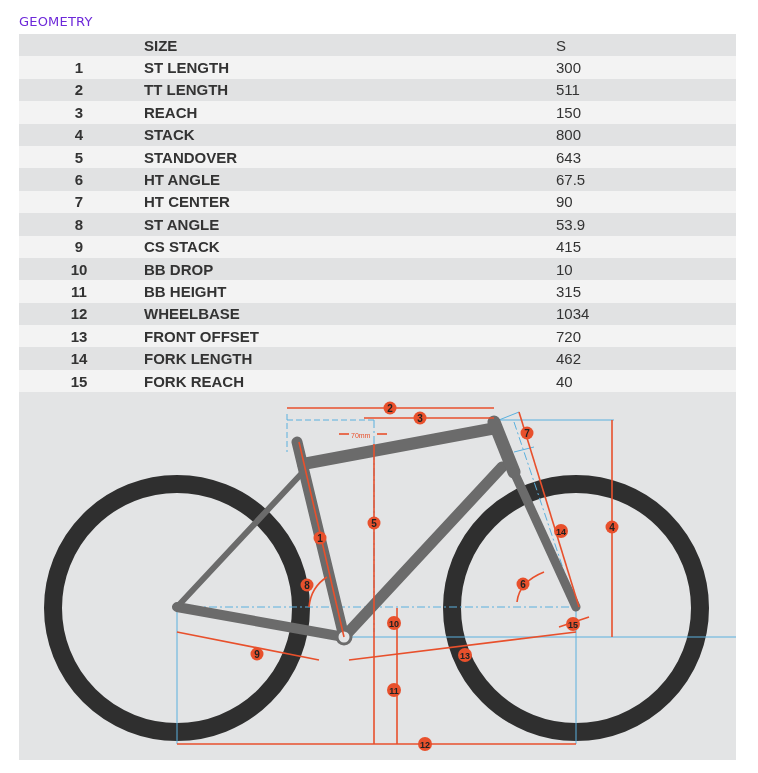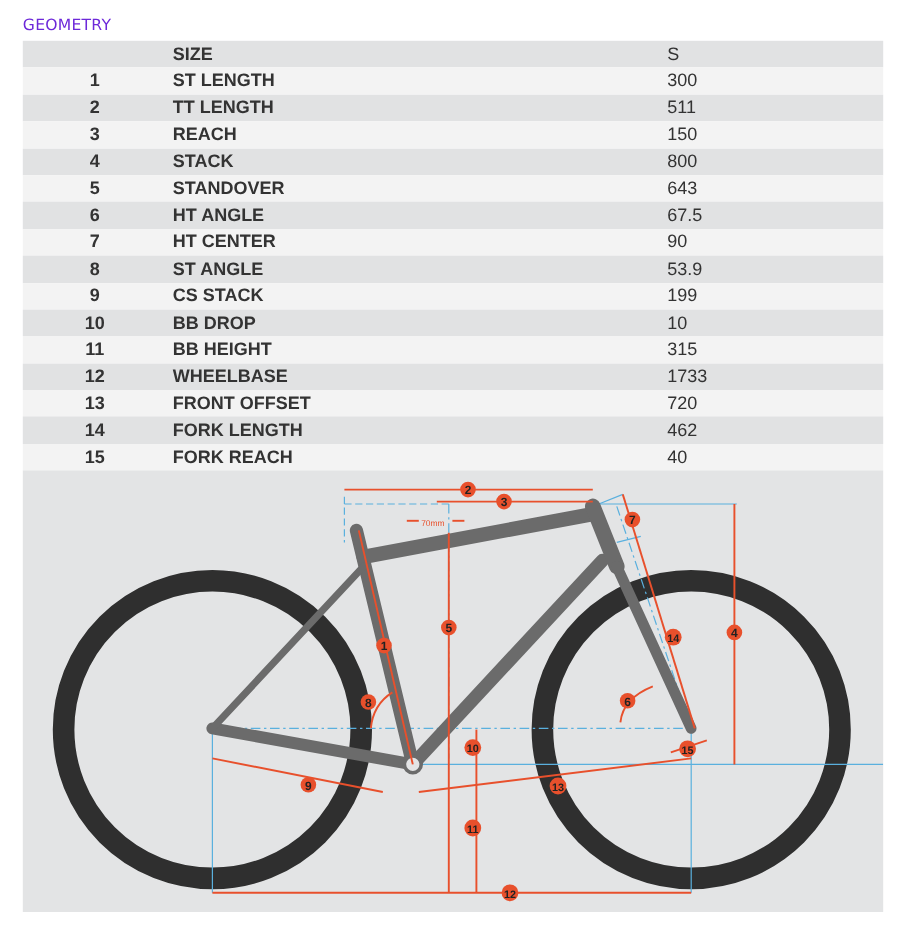--- a/index.html
+++ b/index.html
@@ -63,36 +63,36 @@
         <span class="val">90</span>
       </div>
       <div class="row rowwrap odd">
         <span class="num">8</span>
         <span class="lbl">ST ANGLE</span>
         <span class="val">53.9</span>
       </div>
       <div class="row rowwrap even">
         <span class="num">9</span>
         <span class="lbl">CS STACK</span>
-        <span class="val">199</span>
+        <span class="val">415</span>
       </div>
       <div class="row rowwrap odd">
         <span class="num">10</span>
         <span class="lbl">BB DROP</span>
         <span class="val">10</span>
       </div>
       <div class="row rowwrap even">
         <span class="num">11</span>
         <span class="lbl">BB HEIGHT</span>
         <span class="val">315</span>
       </div>
       <div class="row rowwrap odd">
         <span class="num">12</span>
         <span class="lbl">WHEELBASE</span>
-        <span class="val">1733</span>
+        <span class="val">1034</span>
       </div>
       <div class="row rowwrap even">
         <span class="num">13</span>
         <span class="lbl">FRONT OFFSET</span>
         <span class="val">720</span>
       </div>
       <div class="row rowwrap odd">
         <span class="num">14</span>
         <span class="lbl">FORK LENGTH</span>
         <span class="val">462</span>

